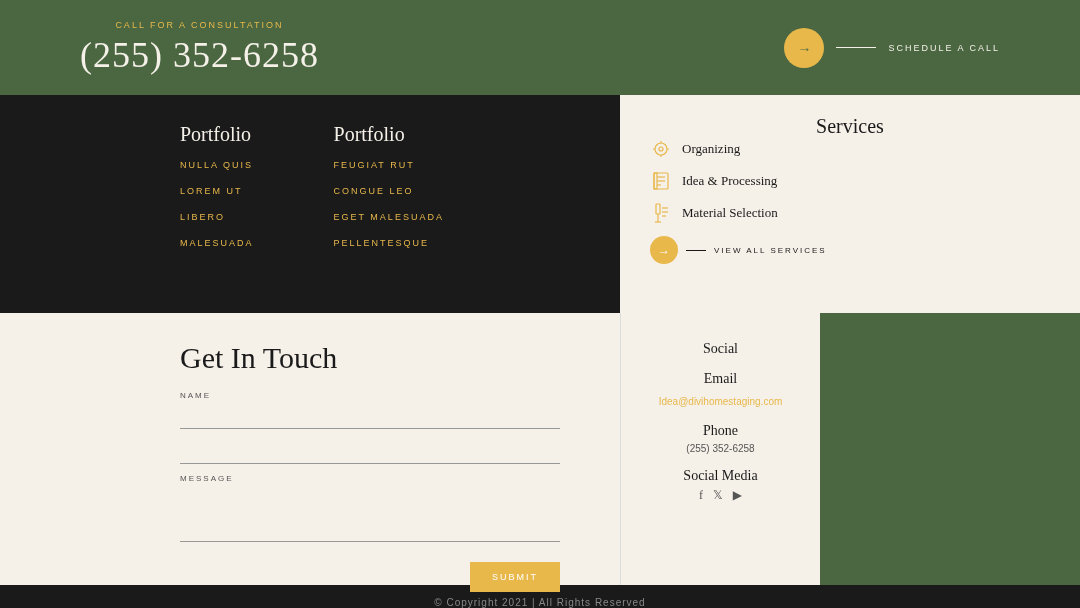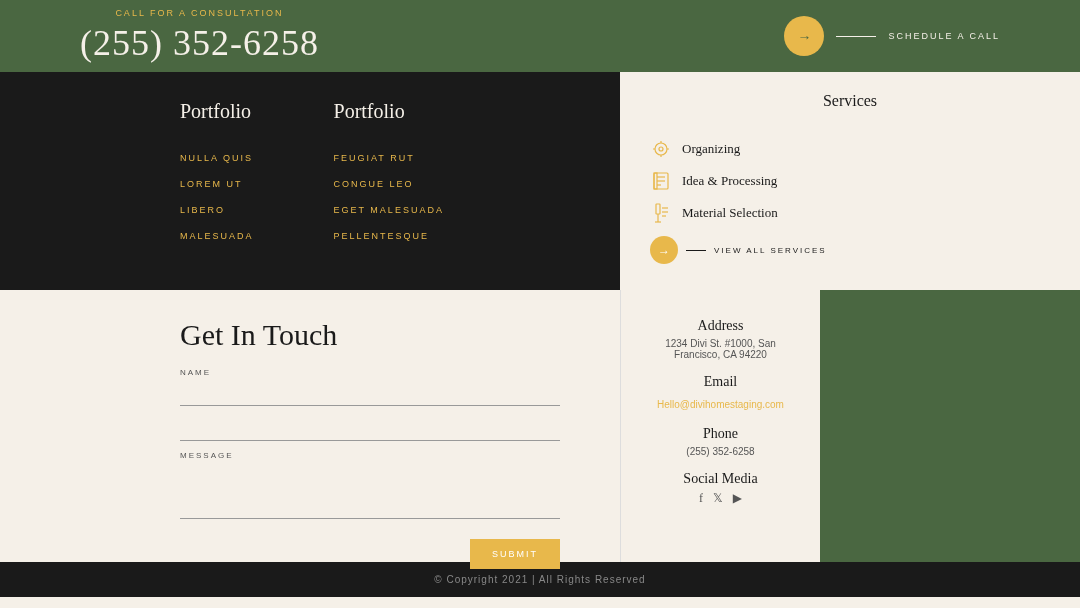--- a/index.html
+++ b/index.html
@@ -5,42 +5,42 @@
     * { margin: 0; padding: 0; box-sizing: border-box; }
     body { width: 1080px; height: 608px; font-family: Georgia, 'Times New Roman', serif; background: #f5f0e8; overflow: hidden; }
 
     
     .top-banner {
       background: #4a6741;
       display: flex;
       align-items: center;
       justify-content: space-between;
       padding: 14px 80px;
-      height: 72px;
+      height: 95px;
     }
     .banner-left { display: flex; flex-direction: column; align-items: center; }
     .call-label { color: #e8b84b; font-size: 9px; letter-spacing: 2px; text-transform: uppercase; font-family: Arial, sans-serif; margin-bottom: 4px; }
     .phone-number { color: #f5f0e8; font-size: 36px; letter-spacing: 1px; font-family: Georgia, serif; }
     .banner-right { display: flex; align-items: center; gap: 12px; }
     .yellow-circle { width: 40px; height: 40px; background: #e8b84b; border-radius: 50%; display: flex; align-items: center; justify-content: center; flex-shrink: 0; }
     .arrow-right { color: #4a6741; font-size: 14px; }
     .schedule-line { width: 40px; height: 1px; background: #f5f0e8; }
     .schedule-label { color: #f5f0e8; font-size: 9px; letter-spacing: 2px; text-transform: uppercase; font-family: Arial, sans-serif; }
 
     
     .middle-section { display: flex; height: 218px; }
     .middle-dark { background: #1a1a1a; flex: 0 0 620px; display: flex; padding: 28px 40px 28px 180px; gap: 80px; }
     .middle-light { background: #f5f0e8; flex: 1; padding: 20px 30px; }
 
-    .footer-col h3 { color: #f5f0e8; font-size: 20px; font-weight: normal; margin-bottom: 24px; font-family: Georgia, serif; }
+    .footer-col h3 { color: #f5f0e8; font-size: 20px; font-weight: normal; margin-bottom: 8px; font-family: Georgia, serif; }
     .footer-col ul { list-style: none; }
     .footer-col ul li { margin-bottom: 8px; }
     .footer-col ul li a { color: #e8b84b; font-size: 9px; letter-spacing: 2px; text-transform: uppercase; text-decoration: none; font-family: Arial, sans-serif; }
 
-    .services-col h3 { color: #1a1a1a; font-size: 16px; font-weight: normal; margin-bottom: 28px; font-family: Georgia, serif; text-align: center; }
+    .services-col h3 { color: #1a1a1a; font-size: 20px; font-weight: normal; margin-bottom: 0; font-family: Georgia, serif; text-align: center; }
     .service-item { display: flex; align-items: center; gap: 10px; margin-bottom: 10px; }
     .service-icon { width: 22px; height: 22px; flex-shrink: 0; }
     .service-name { font-size: 13px; color: #1a1a1a; font-family: Georgia, serif; }
     .view-all-services { display: flex; align-items: center; gap: 8px; margin-top: 12px; }
     .view-all-circle { width: 28px; height: 28px; background: #e8b84b; border-radius: 50%; display: flex; align-items: center; justify-content: center; }
     .view-all-line { width: 20px; height: 1px; background: #1a1a1a; }
     .view-all-text { font-size: 8px; letter-spacing: 2px; text-transform: uppercase; font-family: Arial, sans-serif; color: #1a1a1a; }
 
     
     .bottom-section { display: flex; height: 272px; }
@@ -177,26 +177,25 @@
       <label class="form-label">MESSAGE</label>
       <textarea class="form-textarea" style=""></textarea>
     </div>
 
     <button class="submit-btn">SUBMIT</button>
     <div style="clear:both"></div>
   </div>
 
   <div class="info-area">
     <div class="info-block">
-      <div class="info-title">Address</div>
-      <div class="info-text">1234 Divi St. #1000, San Francisco, CA 94220</div>
+      <div class="info-title">Social</div>
     </div>
     <div class="info-block">
       <div class="info-title">Email</div>
-      <a class="info-link" href="#">Hello@divihomestaging.com</a>
+      <a class="info-link" href="#">Idea@divihomestaging.com</a>
     </div>
     <div class="info-block">
       <div class="info-title">Phone</div>
       <div class="info-text">(255) 352-6258</div>
     </div>
     <div class="info-block">
       <div class="info-title">Social Media</div>
       <div class="social-icons">
         <span class="social-icon">f</span>
         <span class="social-icon">𝕏</span>

